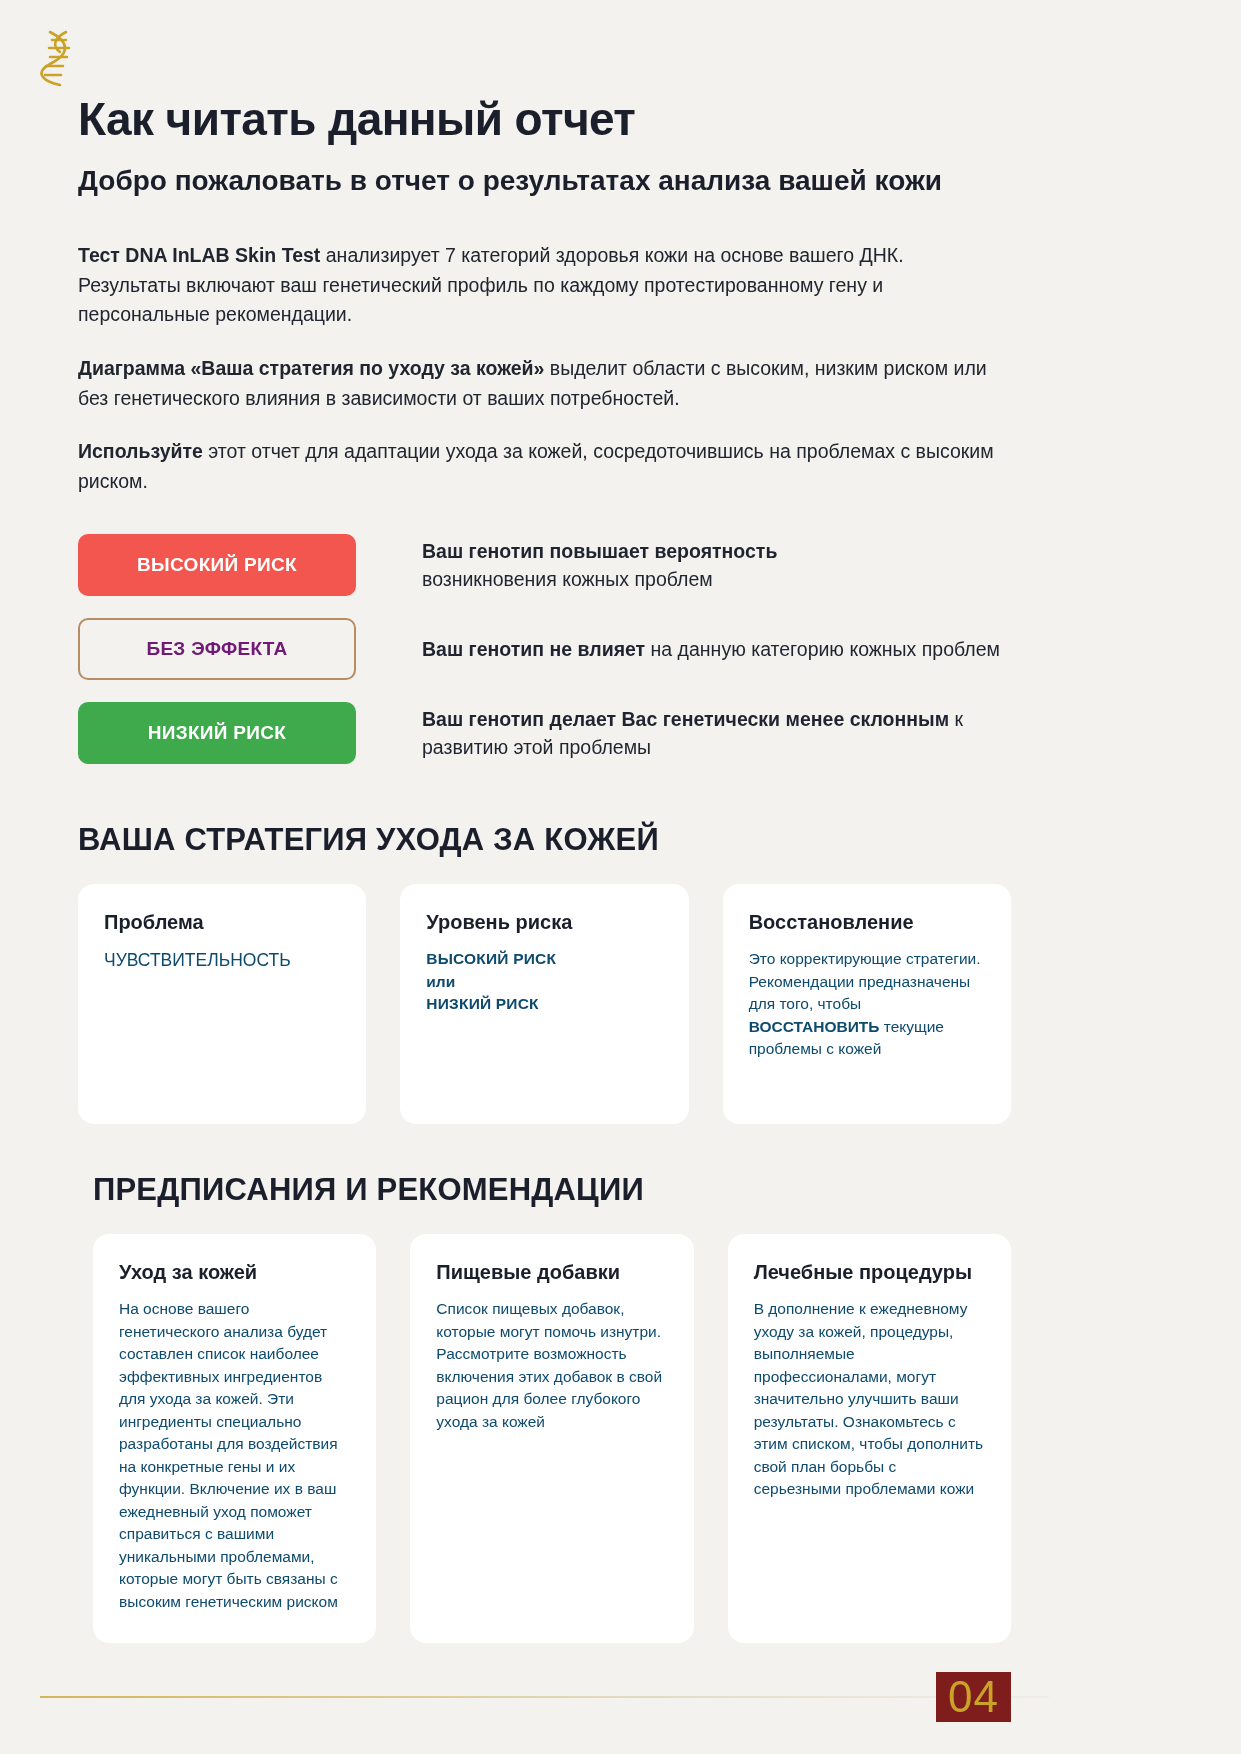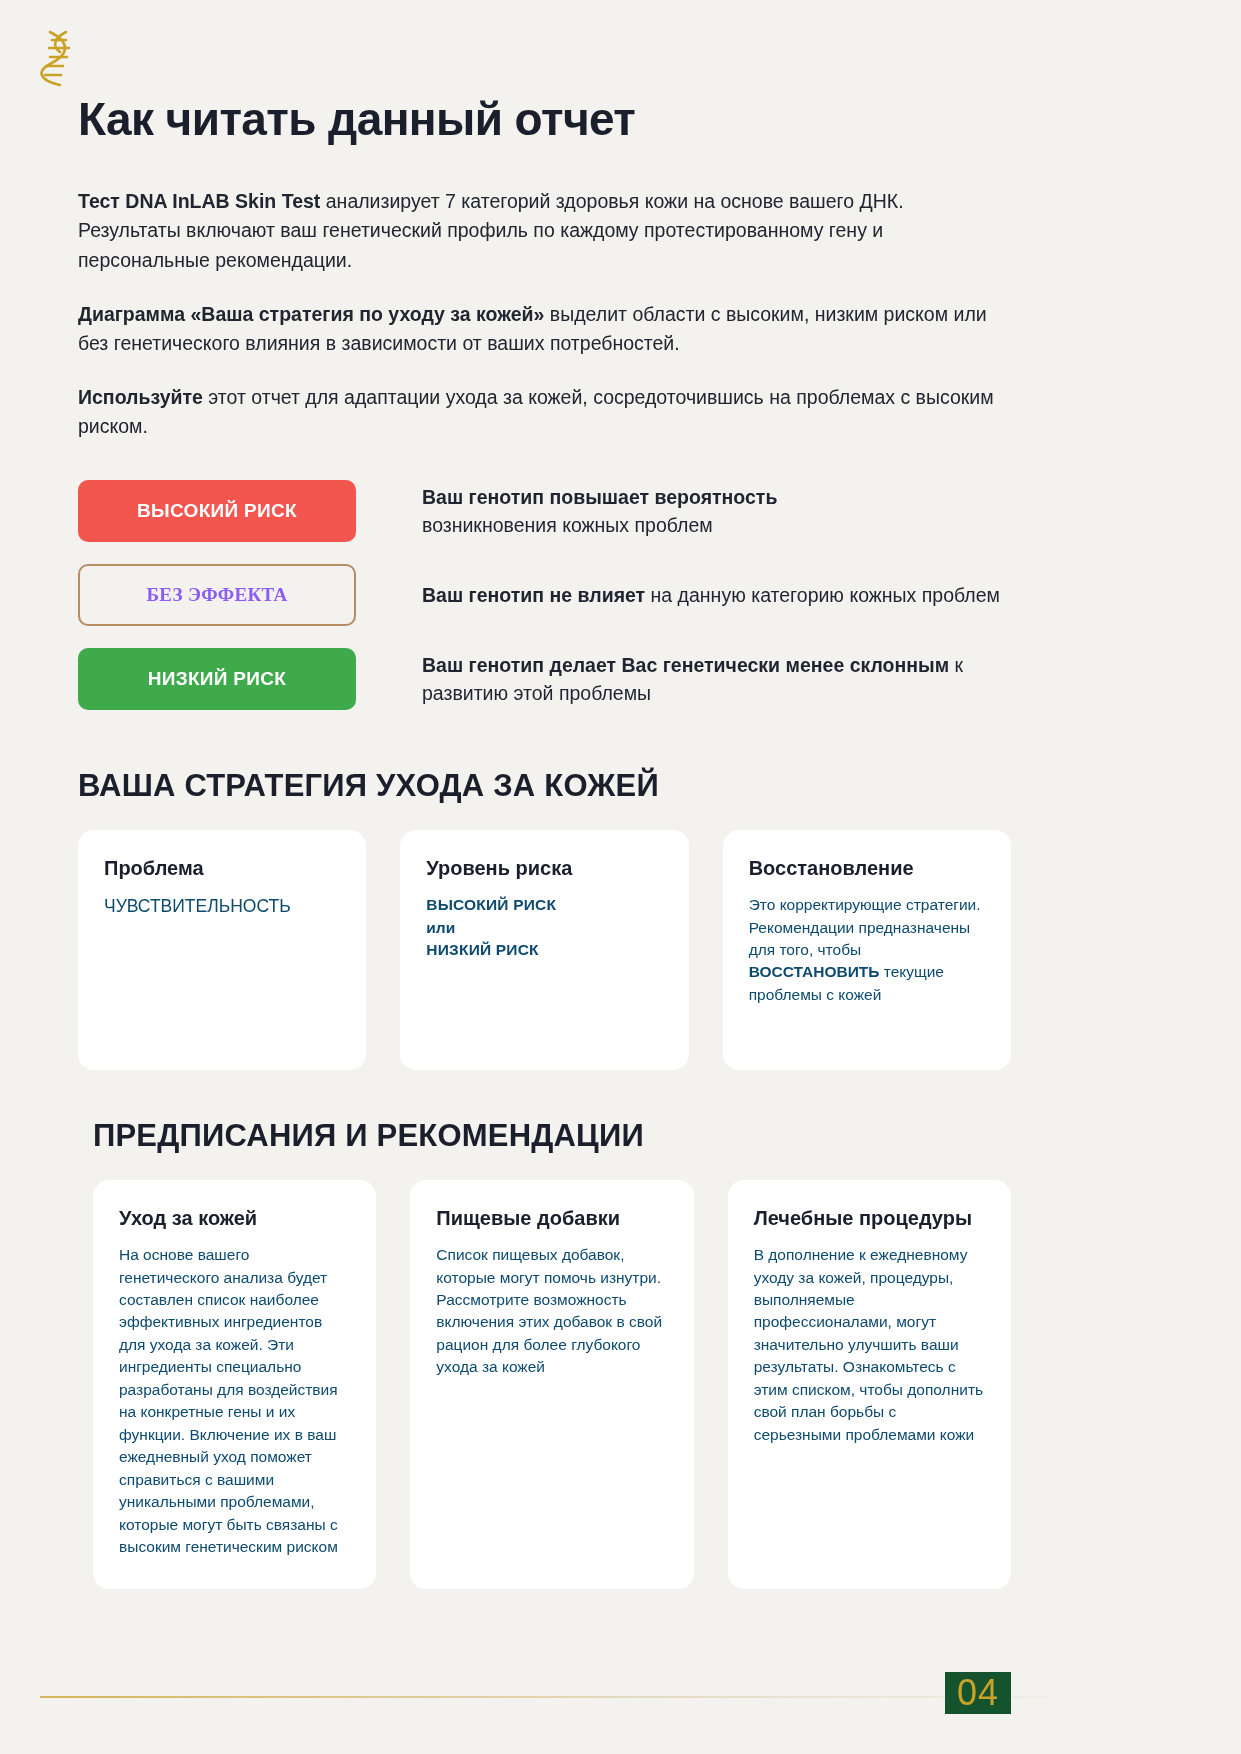--- a/index.html
+++ b/index.html
@@ -87,22 +87,21 @@
     box-sizing: border-box;
     flex: none;
   }
   .badge.high {
     background: #f2564e;
     color: #ffffff;
   }
   .badge.none {
     background: transparent;
     border: 2px solid #b78b63;
-    color: #8b5cf6;
-    font-family: Liberation Serif, serif;
+    color: #701a75;
   }
   .badge.low {
     background: #3faa4b;
     color: #ffffff;
   }
   .legend-text {
     margin-left: 66px;
     font-size: 19.5px;
     line-height: 1.45;
     max-width: 640px;
@@ -186,44 +185,45 @@
     right: 40px;
     top: 24px;
     height: 2px;
     background: linear-gradient(to right, #c9a227 0%, #e0d6bc 65%, #efece6 100%);
     opacity: .75;
   }
   .page-number {
     position: absolute;
     right: 78px;
     top: 0;
-    font-size: 36px;
+    font-size: 44px;
     font-weight: 400;
     color: #c9a227;
     letter-spacing: 1px;
-    background: #14532d;
+    background: #7f1d1d;
     padding: 0 12px;
   }
 </style>
 </head>
 <body>
 
 <div class="page">
 
   <div class="logo">
     <svg width="46" height="60" viewBox="0 0 46 60">
       <g fill="none" stroke="#c9a227" stroke-width="2.6" stroke-linecap="round">
         <path d="M14 4 C34 14, 34 26, 14 36 C-4 46, 10 54, 24 57"></path>
         <path d="M30 4 C18 10, 16 18, 24 24"></path>
         <path d="M16 12 L30 12 M13 20 L33 20 M14 29 L31 29 M10 38 L27 38 M9 47 L25 47"></path>
       </g>
     </svg>
   </div>
 
   <h1 class="title">Как читать данный отчет</h1>
+  <h2 class="subtitle">Добро пожаловать в отчет о результатах анализа вашей кожи</h2>
 
   <div class="intro">
     <p><b>Тест DNA InLAB Skin Test</b><span> анализирует 7 категорий здоровья кожи на основе вашего ДНК. Результаты включают ваш генетический профиль по каждому протестированному гену и персональные рекомендации.</span></p>
     <p><b>Диаграмма «Ваша стратегия по уходу за кожей»</b><span> выделит области с высоким, низким риском или без генетического влияния в зависимости от ваших потребностей.</span></p>
     <p><b>Используйте</b><span> этот отчет для адаптации ухода за кожей, сосредоточившись на проблемах с высоким риском.</span></p>
   </div>
 
   <div class="legend">
 
     <div class="legend-row">

